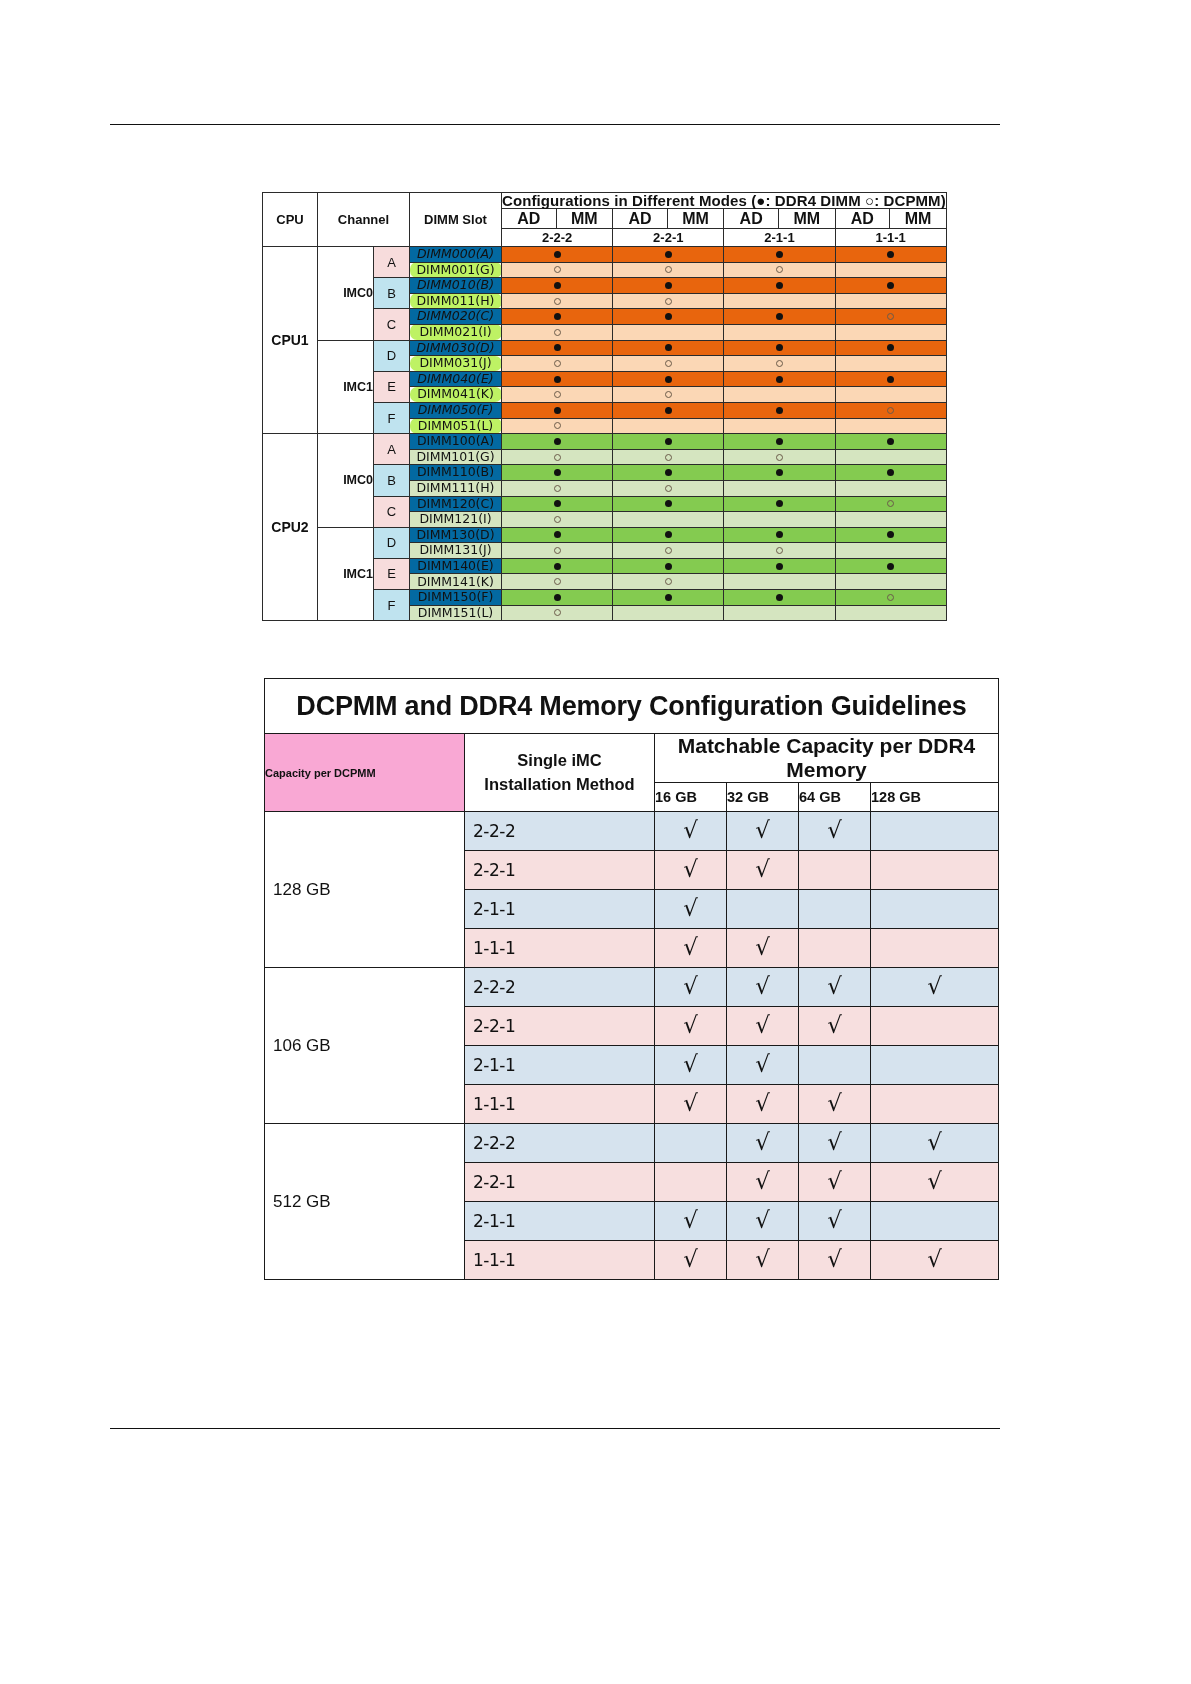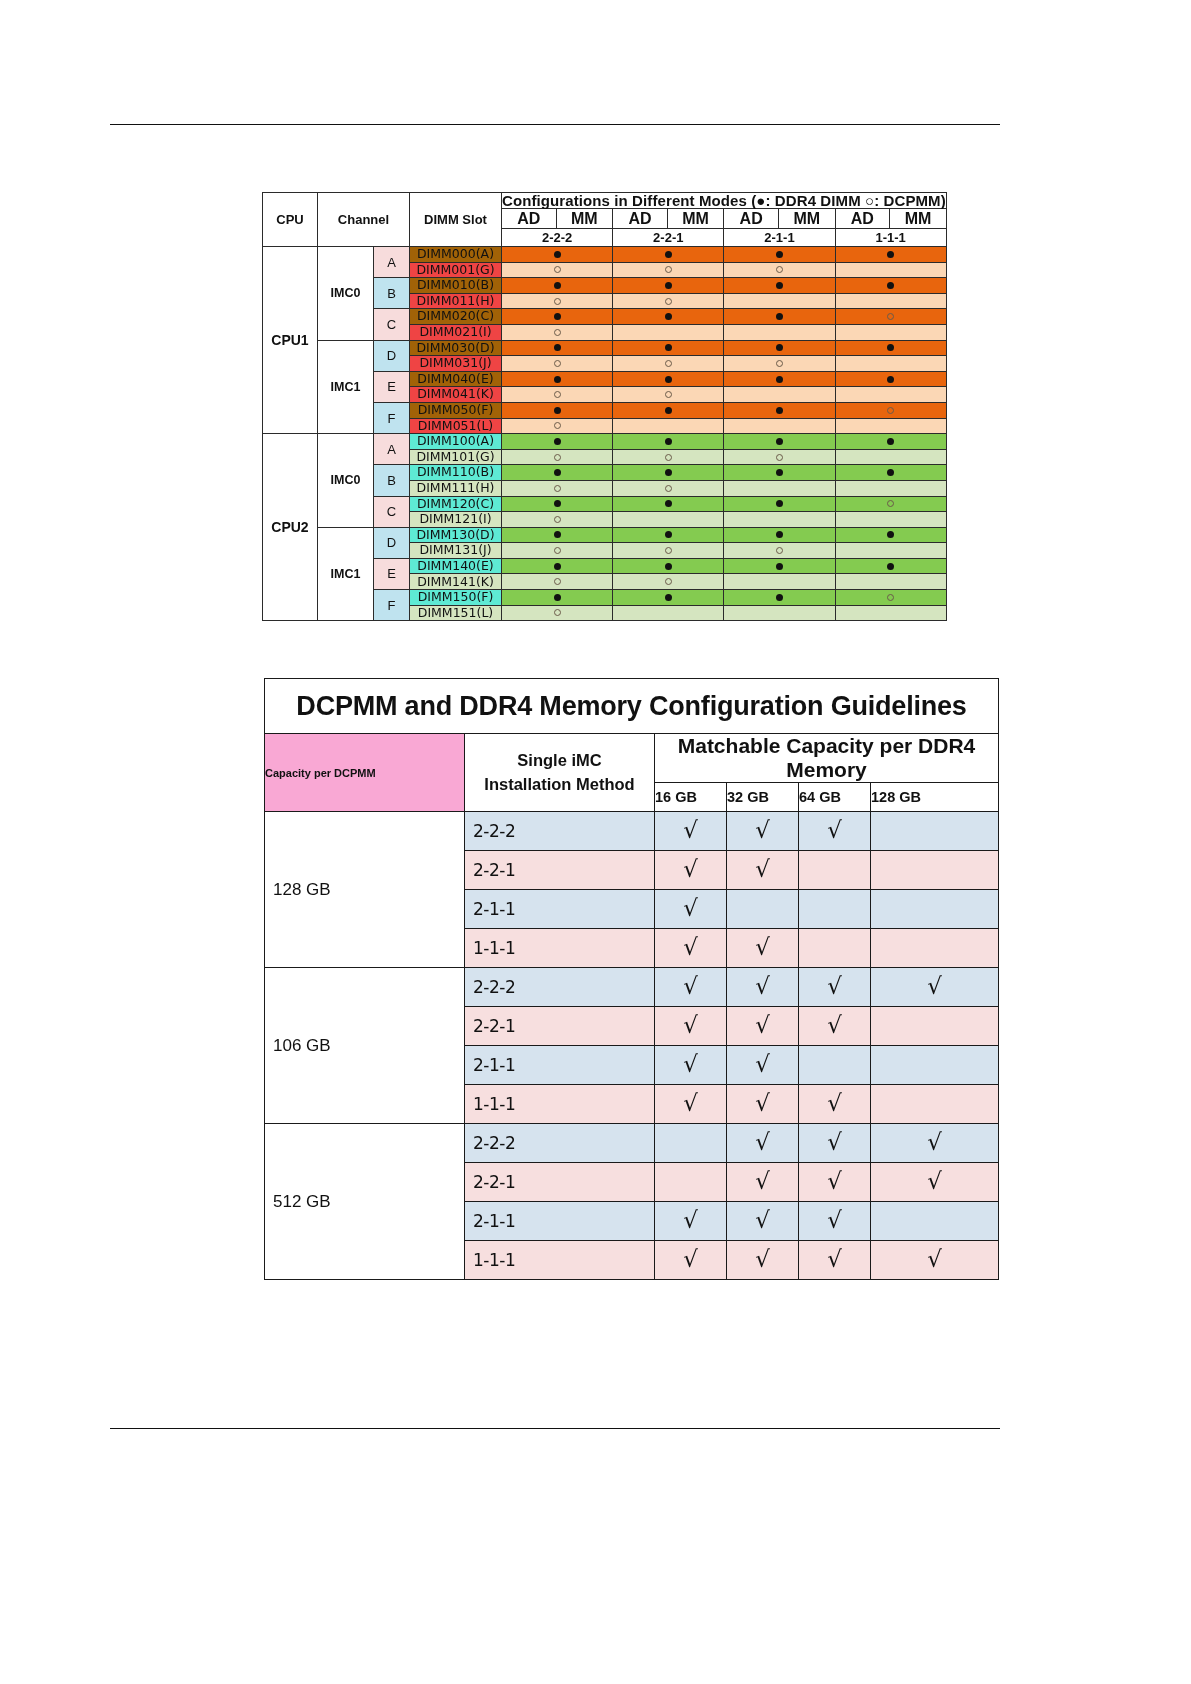--- a/index.html
+++ b/index.html
@@ -42,32 +42,32 @@
     font-weight:bold;font-size:15px;background:#fff;
     letter-spacing:.1px;white-space:nowrap;
   }
   .t1 .hdr-admm{
     font-weight:bold;font-size:16px;background:#fff;height:19px;
   }
   .t1 .hdr-mode{
     font-weight:bold;font-size:13px;background:#fff;height:17px;
   }
   .t1 .cpu-cell{font-weight:bold;font-size:14px;background:#fff;}
-  .t1 .imc-cell{font-weight:bold;font-size:12.5px;background:#fff;}
+  .t1 .imc-cell{font-weight:bold;font-size:12.5px;background:#fff;text-align:right;}
   .t1 .ch-pink{background:#f7dcdc;font-size:13px;}
   .t1 .ch-blue{background:#bfe3ef;font-size:13px;}
   .t1 .slot{
     font-size:12.5px;text-align:center;white-space:nowrap;
     font-family:"DejaVu Sans", sans-serif;
   }
-  .t1 .row-a .slot{background:#a16207;}
+  .t1 .row-a .slot{background:#0369a1;font-style:italic;}
   .t1 .row-a td.cfg{background:#e8650d;}
-  .t1 .row-b .slot{background:#ef4444;}
+  .t1 .row-b .slot{background:#bef264;border-radius:7px;}
   .t1 .row-b td.cfg{background:#fbd7b5;}
-  .t1 .g-a .slot{background:#5eead4;}
+  .t1 .g-a .slot{background:#0369a1;}
   .t1 .g-a td.cfg{background:#84cb50;}
   .t1 .g-b .slot{background:#d5e5c0;}
   .t1 .g-b td.cfg{background:#d5e5c0;}
   .t1 tr.drow td{height:14.6px;}
   .t1 td.cfg{position:relative;}
   .dot-f, .dot-o{
     display:block;width:7px;height:7px;border-radius:50%;
     margin:0 auto;
   }
   .dot-f{background:#111;}

